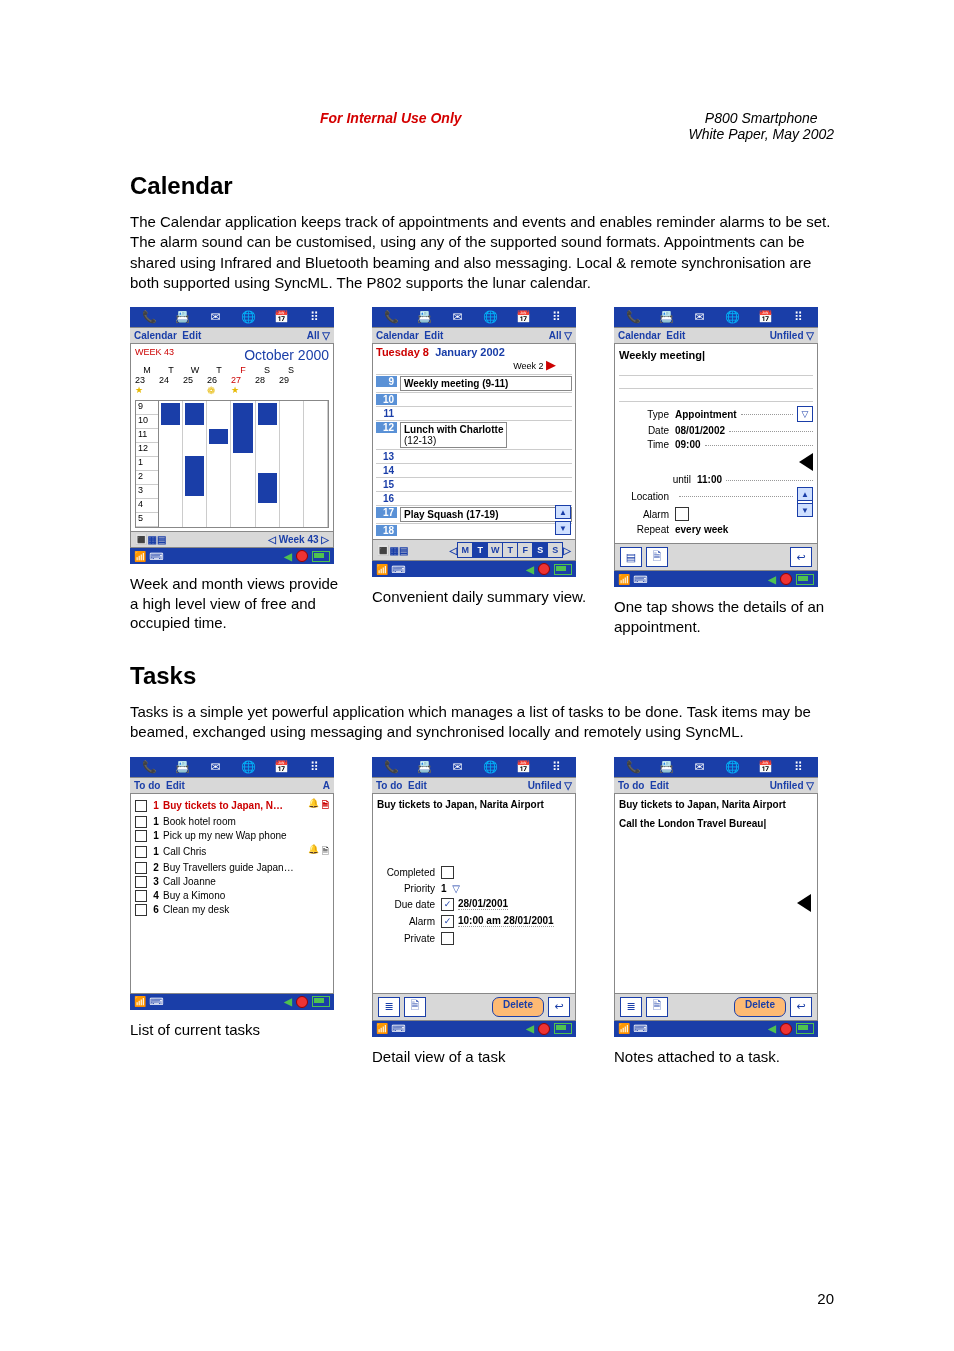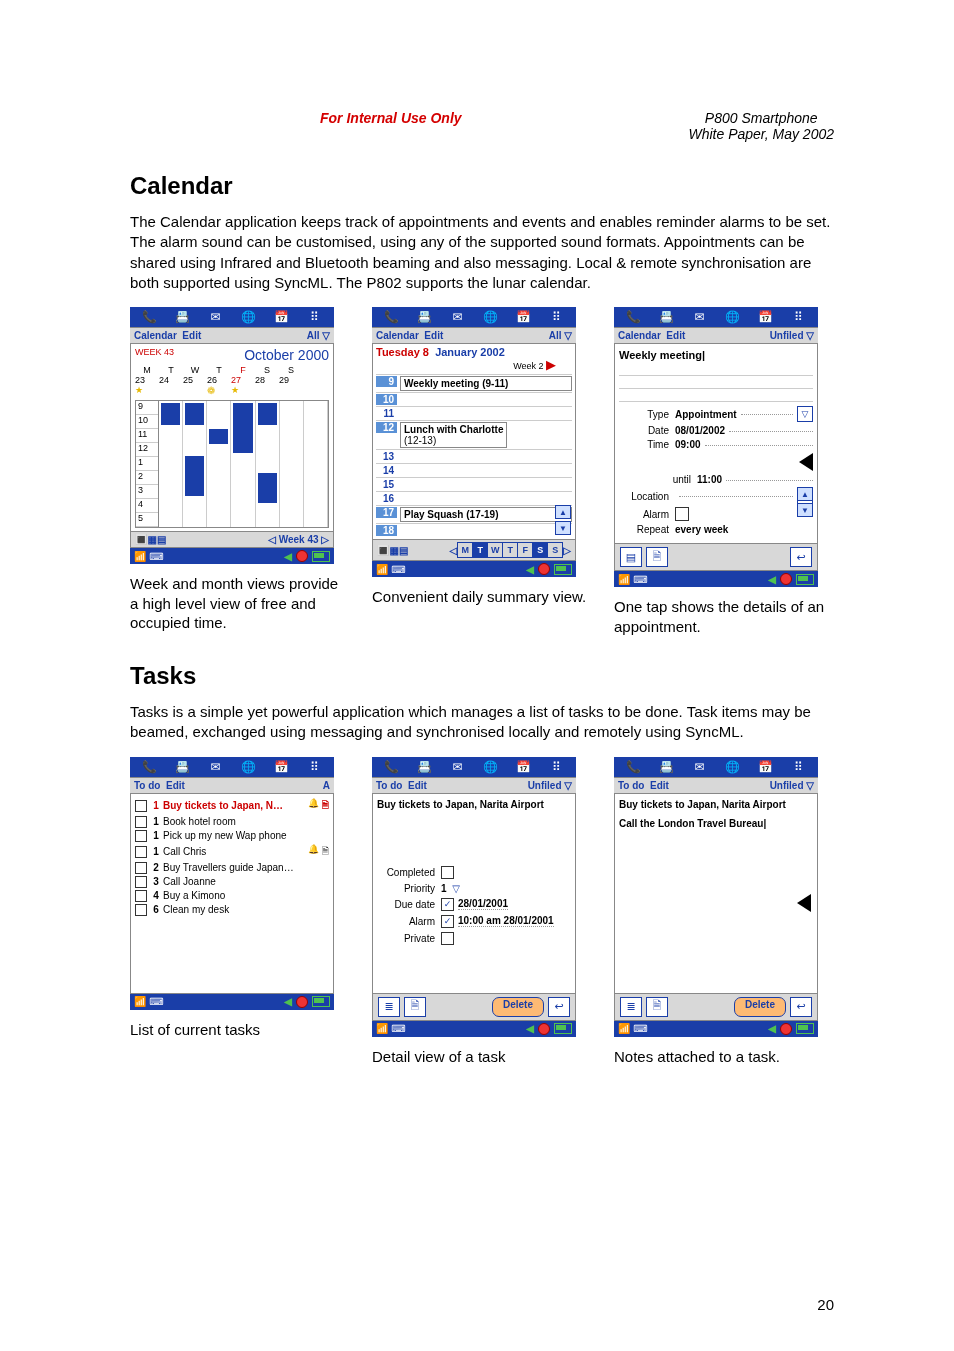--- a/index.html
+++ b/index.html
@@ -52,21 +52,21 @@
   .col {
     width: 220px;
   }
   .caption {
     font-size: 15px;
     line-height: 1.3;
     margin-top: 10px;
   }
   .pagenum {
     position: absolute;
-    bottom: 38px;
+    bottom: 44px;
     right: 120px;
     font-size: 15px;
   }
 
   
   .phone {
     width: 204px;
     border: 0;
     font-family: Tahoma, Arial, sans-serif;
     font-size: 10px;

